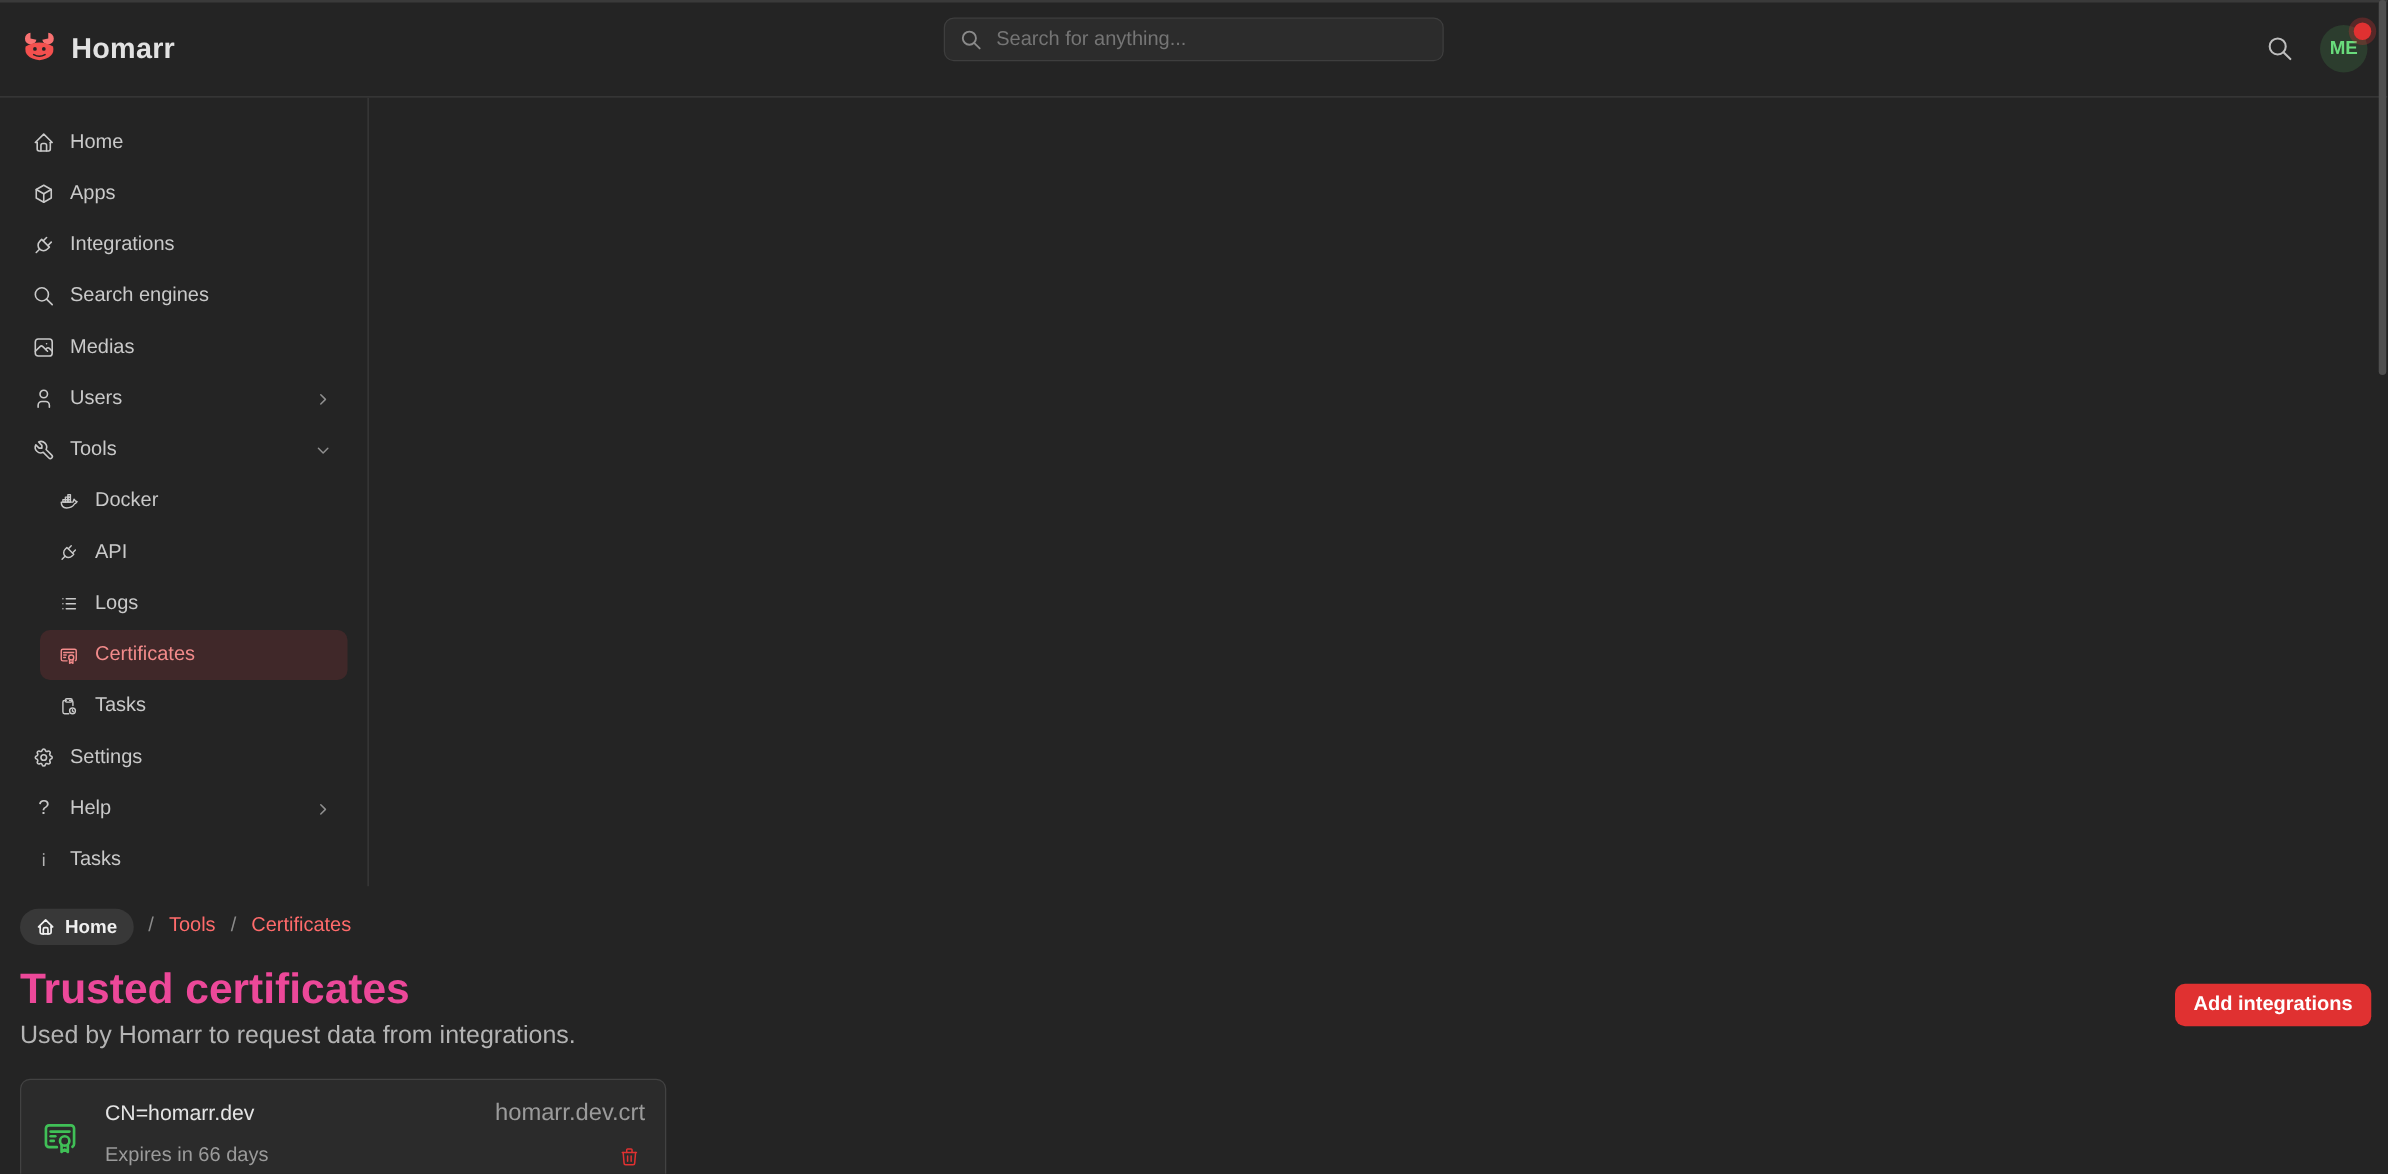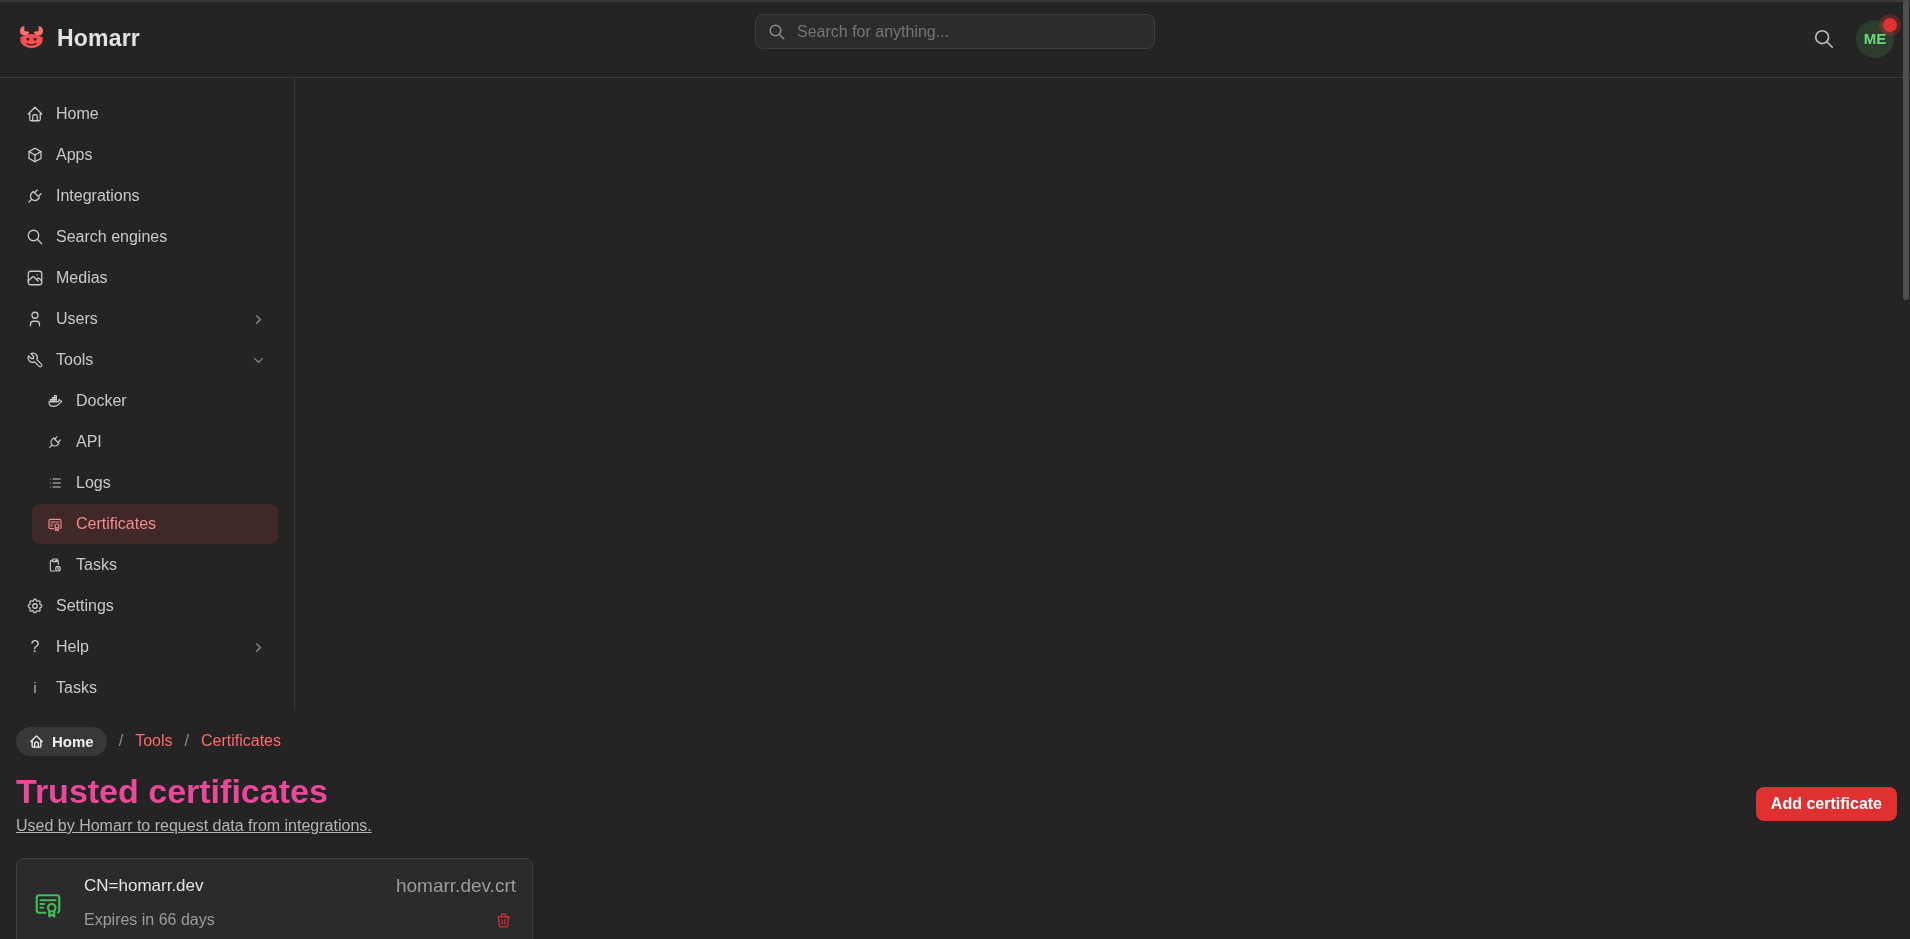--- a/index.html
+++ b/index.html
@@ -78,21 +78,21 @@
     display:inline-flex; align-items:center; gap:8px;
     background:#383838; border-radius:15px; height:29px; padding:0 13px;
     color:#efefef; font-weight:700; font-size:15px; cursor:pointer;
   }
   .crumb-sep{ color:#8b8b8b; font-size:16px; }
   .crumb-link{ color:#ff6b6b; font-size:16px; text-decoration:none; cursor:pointer; }
 
   
   .title-row{ display:flex; justify-content:space-between; margin-top:17px; }
   .page-title{ font-size:34px; line-height:36px; font-weight:700; color:#ec4899; }
-  .page-subtitle{ margin-top:8px; font-size:16px; color:#b4b4b4;text-decoration:underline; }
+  .page-subtitle{ margin-top:8px; font-size:20px; color:#b4b4b4; }
   .btn-primary{
     align-self:flex-start; margin-top:14px;
     background:#e03131; color:#ffffff; border:none; border-radius:8px;
     height:34px; padding:0 15px; font-size:16px; font-weight:700;
     font-family:inherit; cursor:pointer;
   }
 
   
   .cert-card{
     margin-top:23px; width:517px; min-height:91px;
@@ -363,21 +363,21 @@
       <a class="crumb-link">Tools</a>
       <span class="crumb-sep">/</span>
       <a class="crumb-link">Certificates</a>
     </div>
 
     <div class="title-row">
       <div>
         <h1 class="page-title">Trusted certificates</h1>
         <div class="page-subtitle">Used by Homarr to request data from integrations.</div>
       </div>
-      <button class="btn-primary">Add certificate</button>
+      <button class="btn-primary">Add integrations</button>
     </div>
 
     <div class="cert-card">
       <span style="display:flex">
         <svg width="30" height="30" viewBox="0 0 24 24" fill="none" stroke="#40c057" stroke-width="1.7" stroke-linecap="round" stroke-linejoin="round">
           <circle cx="15" cy="15" r="3"></circle>
             <path d="M13 17.5v4.5l2 -1.5l2 1.5v-4.5"></path>
             <path d="M10 19h-5a2 2 0 0 1 -2 -2v-10c0 -1.1 .9 -2 2 -2h14a2 2 0 0 1 2 2v10a2 2 0 0 1 -1 1.73"></path>
             <path d="M6 9l12 0"></path>
             <path d="M6 12l3 0"></path>

